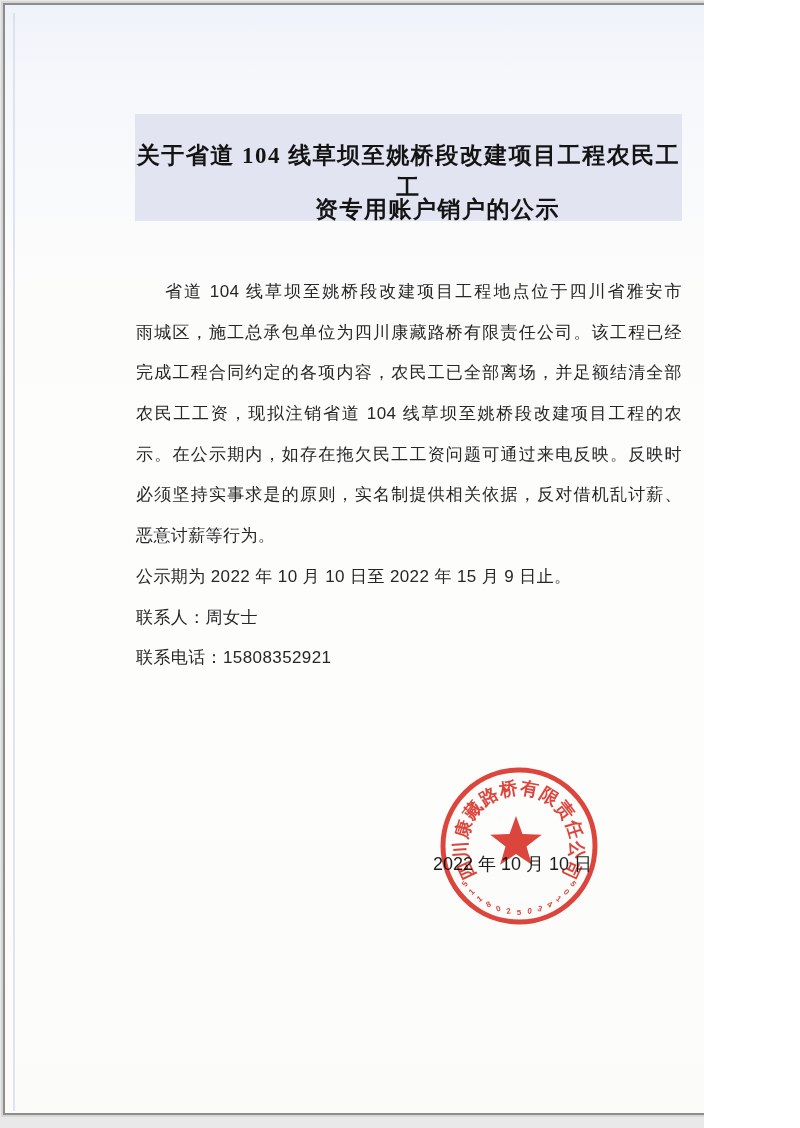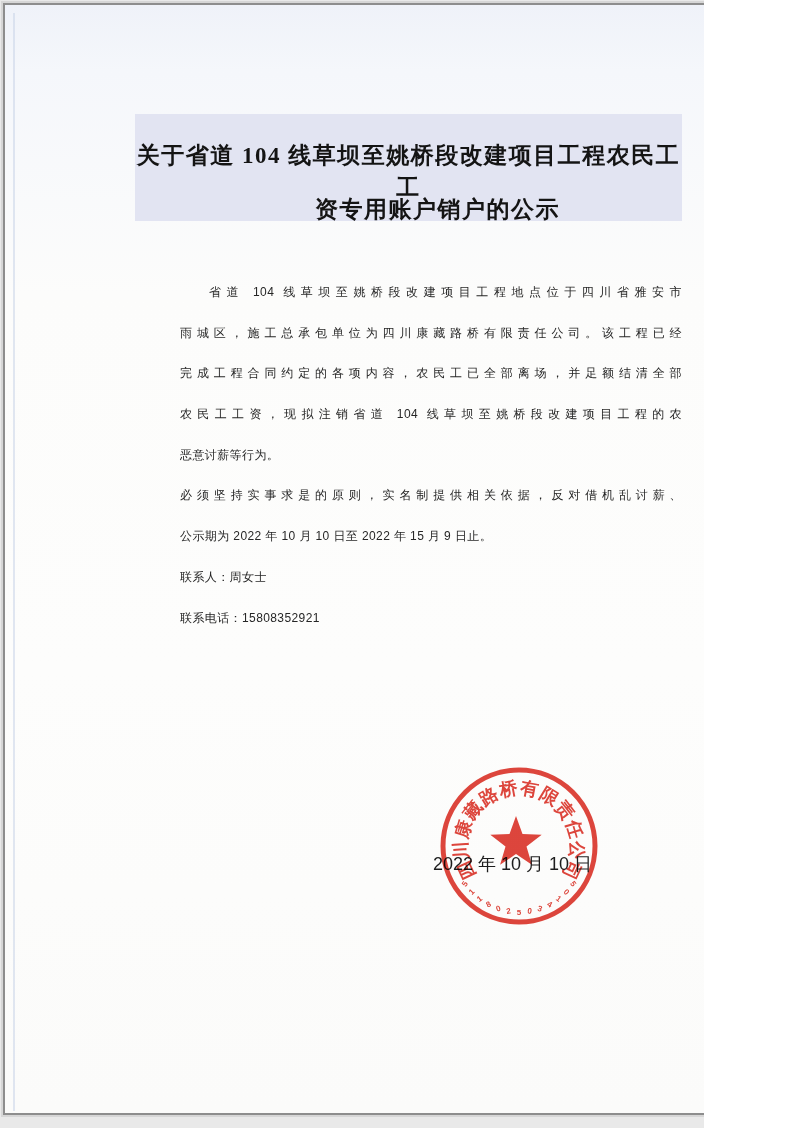--- a/index.html
+++ b/index.html
@@ -43,27 +43,26 @@
   }
   .title-line.l1{top:140px;}
   .title-line.l2{top:194px;margin-left:29px;}
   .notice-body{
     position:absolute;
     left:136px;top:272px;
     width:546px;
     color:#262626;
   }
   .body-line{
-    font-size:12px;
+    font-size:17px;
     line-height:40.7px;
     height:40.7px;
     letter-spacing:0.4px;
     white-space:normal;
     text-align:left;
-    margin-left:44px;
   }
   .body-line.justify{
     text-align:justify;
     text-align-last:justify;
   }
   .body-line.indent{
     text-indent:29px;
   }
   .signature-company{
     position:absolute;
@@ -113,22 +112,23 @@
   <div class="title-highlight" style="background: rgb(226, 228, 242);"></div>
 
   <div class="title-line l1">关于省道 104 线草坝至姚桥段改建项目工程农民工工</div>
   <div class="title-line l2">资专用账户销户的公示</div>
 
   <div class="notice-body">
       <div class="body-line indent justify">省道 104 线草坝至姚桥段改建项目工程地点位于四川省雅安市</div>
       <div class="body-line justify">雨城区，施工总承包单位为四川康藏路桥有限责任公司。该工程已经</div>
       <div class="body-line justify">完成工程合同约定的各项内容，农民工已全部离场，并足额结清全部</div>
       <div class="body-line justify">农民工工资，现拟注销省道 104 线草坝至姚桥段改建项目工程的农</div>
+      <div class="body-line justify">示。在公示期内，如存在拖欠民工工资问题可通过来电反映。反映时</div>
+      <div class="body-line justify">必须坚持实事求是的原则，实名制提供相关依据，反对借机乱讨薪、</div>
       <div class="body-line">恶意讨薪等行为。</div>
-      <div class="body-line justify">必须坚持实事求是的原则，实名制提供相关依据，反对借机乱讨薪、</div>
       <div class="body-line">公示期为 2022 年 10 月 10 日至 2022 年 15 月 9 日止。</div>
       <div class="body-line">联系人：周女士</div>
       <div class="body-line">联系电话：15808352921</div>
     </div>
 
   <div class="signature-date">2022 年 10 月 10 日</div>
 
   <svg class="company-seal" viewBox="-85 -85 170 170" xmlns="http://www.w3.org/2000/svg">
     <circle cx="0" cy="0" r="76" fill="none" stroke-width="5" stroke="#dc3227"></circle>
     <polygon transform="translate(-3 -3)" points="0,-27 -6.5,-8.9 -25.7,-8.3 -10.5,3.4 -15.9,21.8 0,11 15.9,21.8 10.5,3.4 25.7,-8.3 6.5,-8.9" fill="#dc3227"></polygon>

